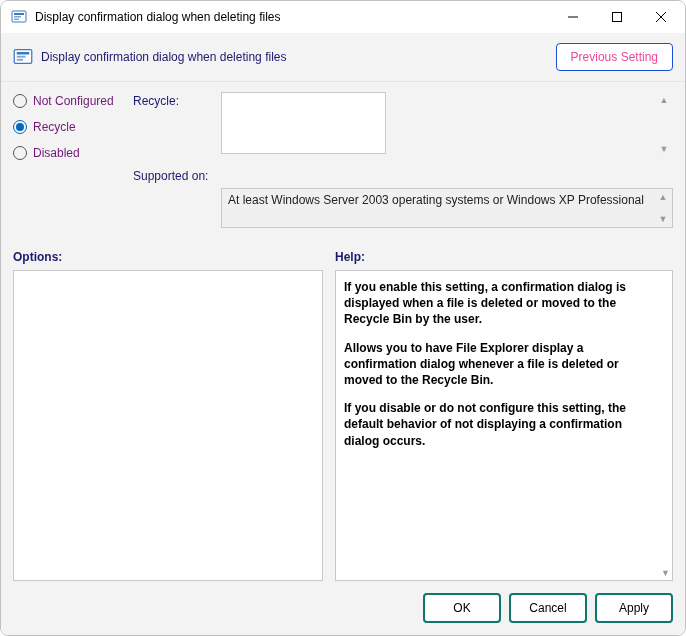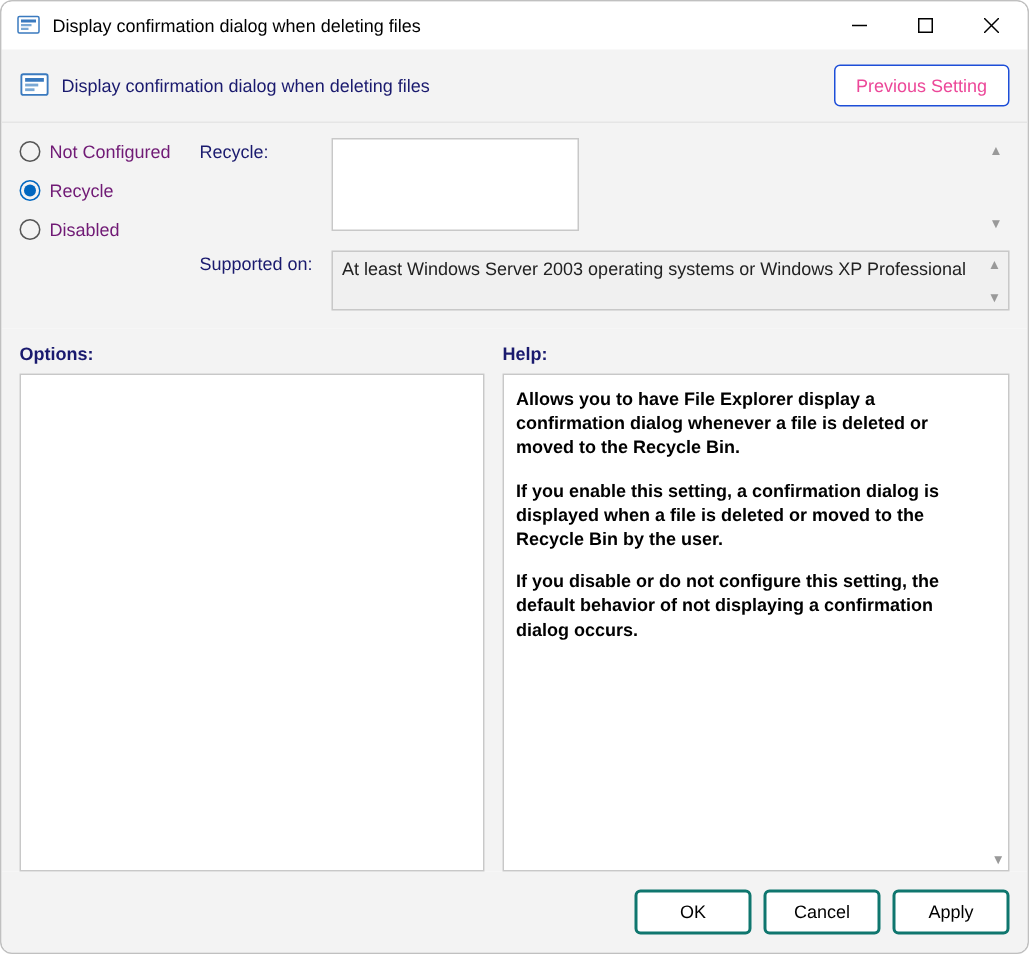--- a/index.html
+++ b/index.html
@@ -150,20 +150,21 @@
       font-family: inherit;
     }
     .supported-box {
       flex: 1;
       height: 40px;
       background: #f0f0f0;
       border: 1px solid #c8c8c8;
       position: relative;
       padding: 4px 20px 4px 6px;
       color: #222;
+      margin-top: 21px;
     }
     .scroll-indicator {
       position: absolute;
       right: 2px;
       width: 14px;
       color: #999;
       font-size: 9px;
       text-align: center;
       pointer-events: none;
     }
@@ -314,22 +315,22 @@
 
 <div class="lower">
   <div class="pane-col left">
     <span class="pane-label">Options:</span>
     <div class="pane-box"></div>
   </div>
   <div class="pane-col right">
     <span class="pane-label">Help:</span>
     <div class="pane-box">
       <div class="help-text">
+        <p>If you enable this setting, a confirmation dialog is displayed when a file is deleted or moved to the Recycle Bin by the user.</p>
         <p>Allows you to have File Explorer display a confirmation dialog whenever a file is deleted or moved to the Recycle Bin.</p>
-        <p>If you enable this setting, a confirmation dialog is displayed when a file is deleted or moved to the Recycle Bin by the user.</p>
         <p>If you disable or do not configure this setting, the default behavior of not displaying a confirmation dialog occurs.</p>
       </div>
       <span class="corner-arrow">▼</span>
     </div>
   </div>
 </div>
 
 <div class="footer">
   <button class="footer-btn">OK</button>
   <button class="footer-btn">Cancel</button>

